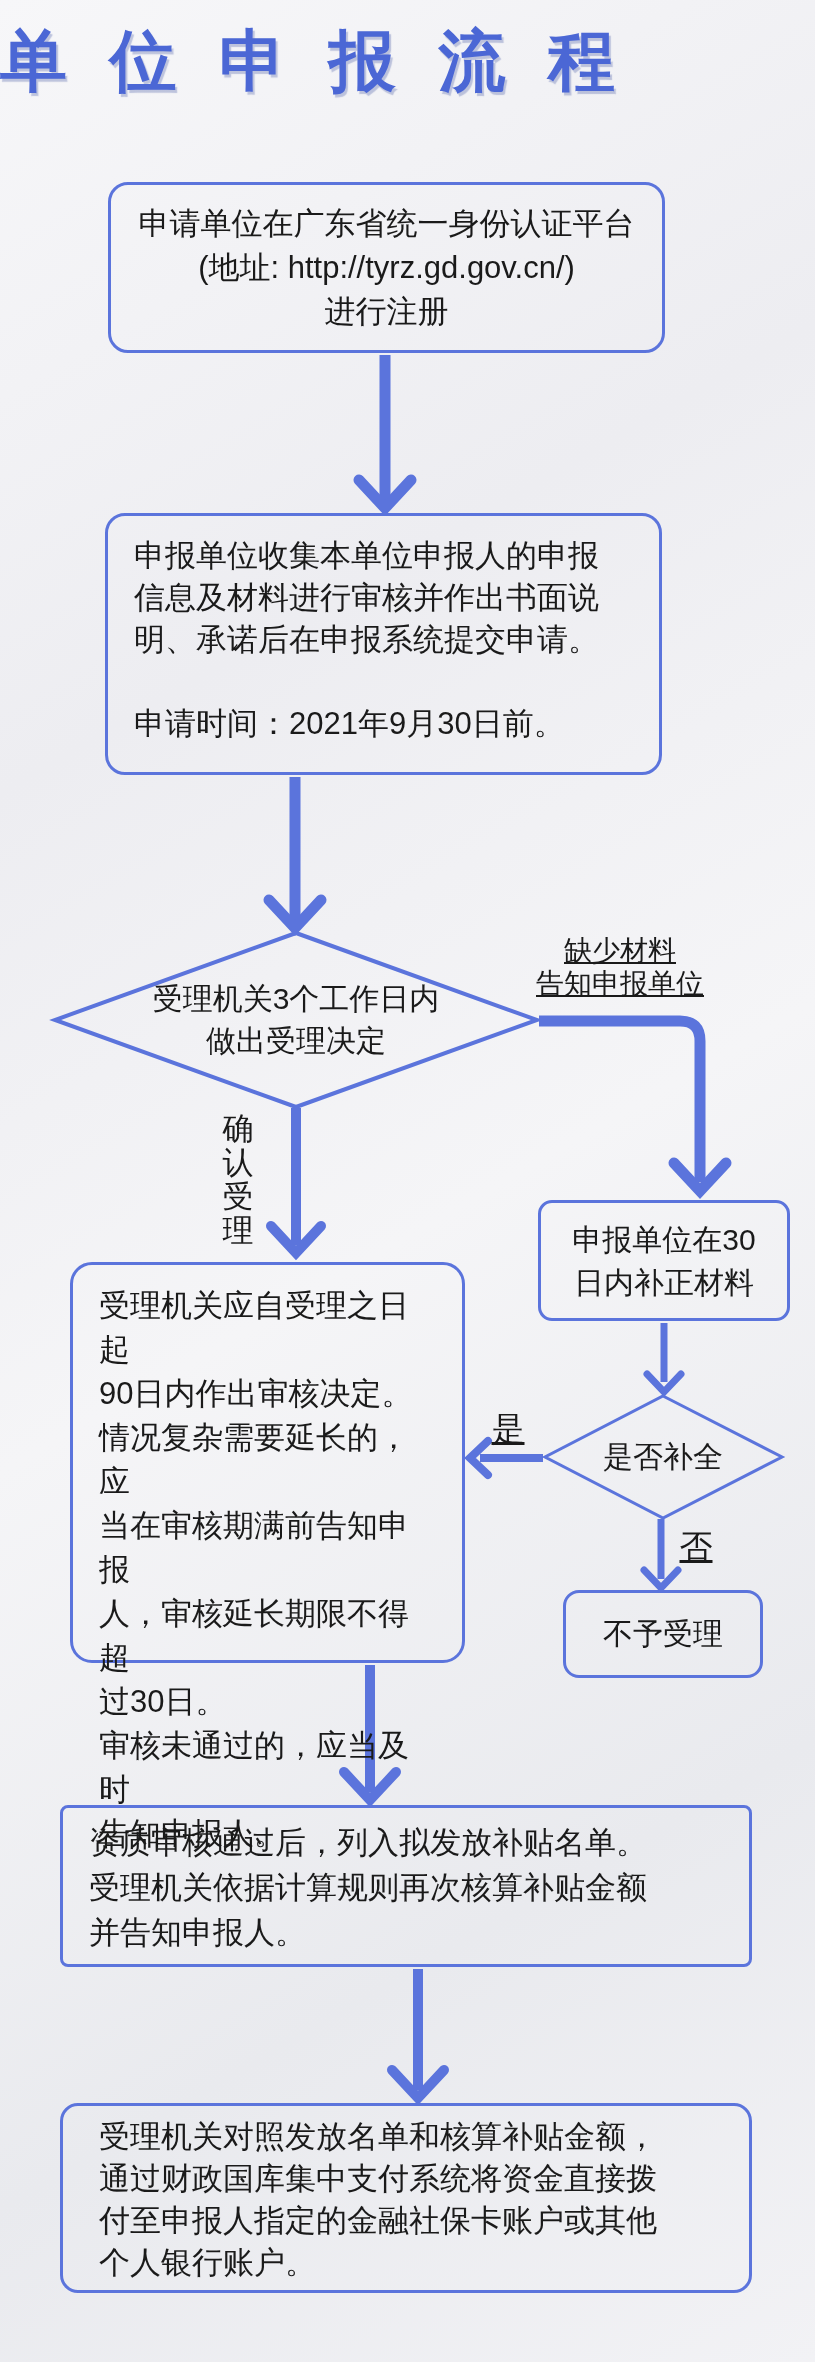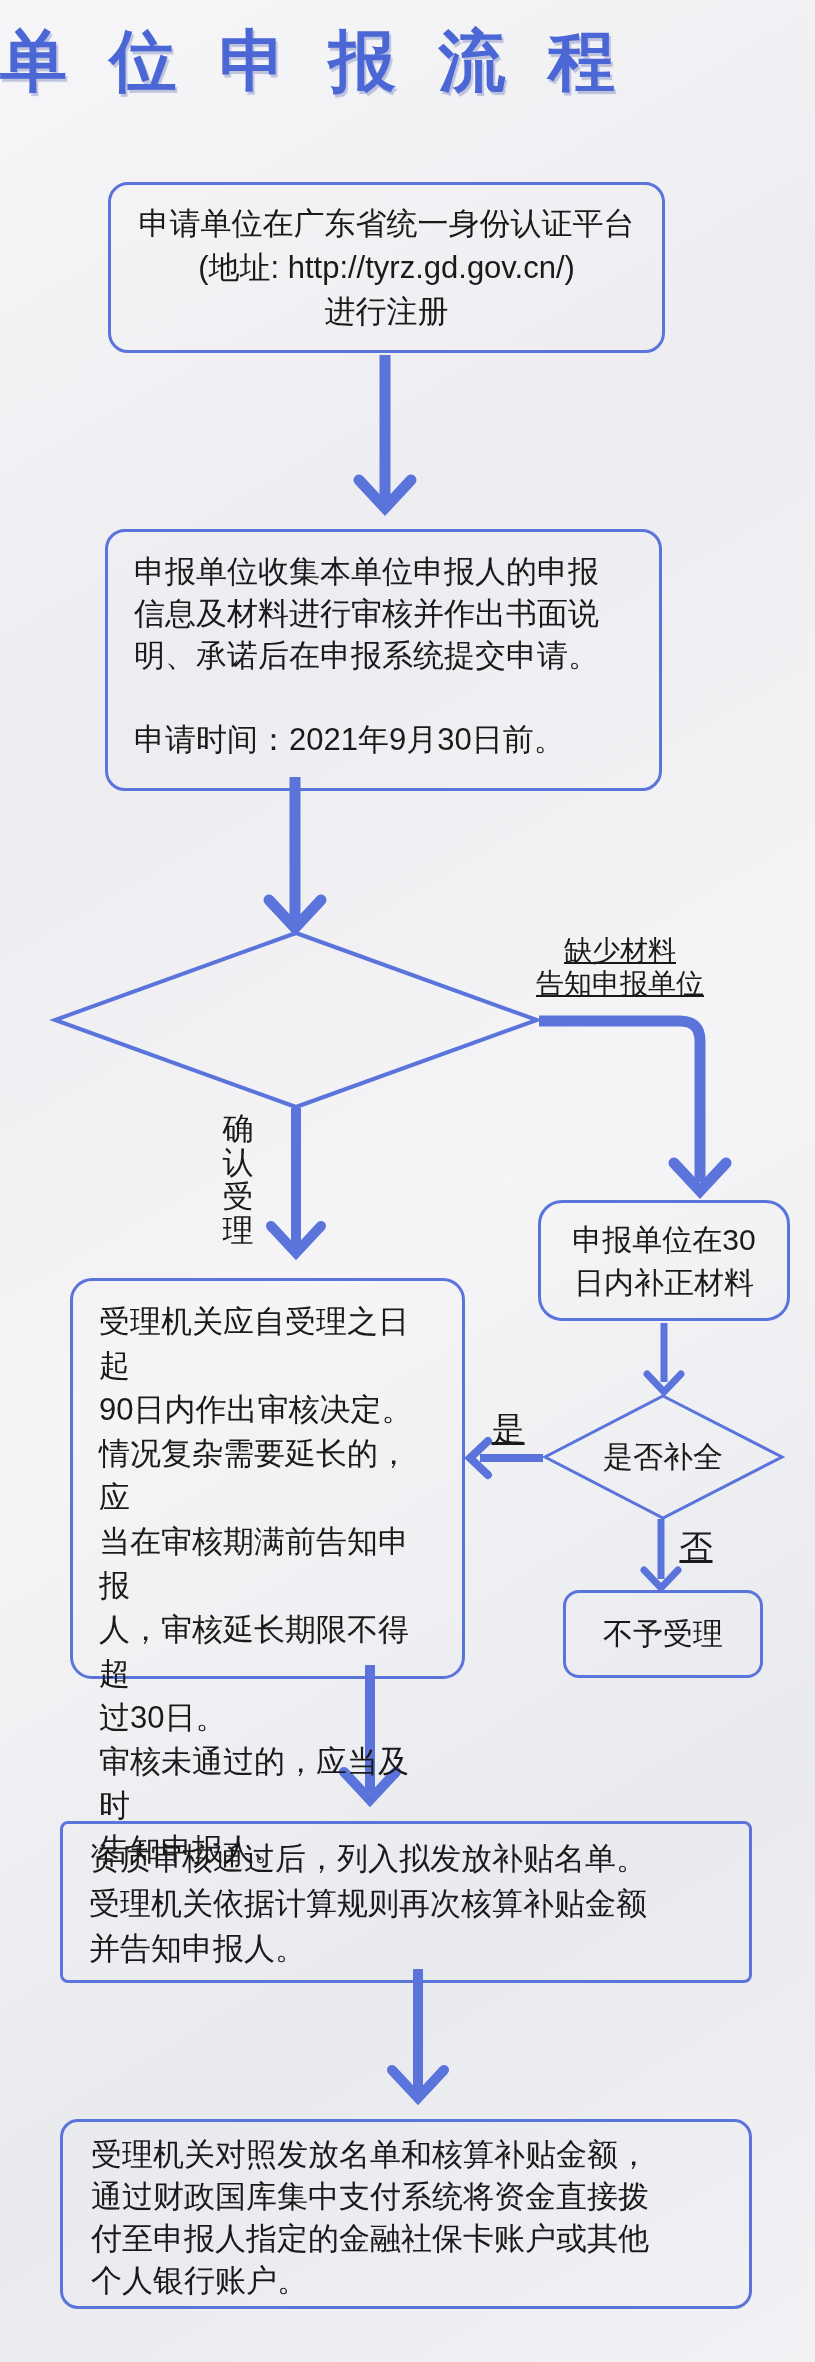--- a/index.html
+++ b/index.html
@@ -24,21 +24,21 @@
   .box{
     position:absolute;
     border:3px solid #5b74dc;
     border-radius:20px;
     box-sizing:border-box;
     background:transparent;
     font-size:31px;
     line-height:44px;
   }
   .box.center{display:flex;align-items:center;justify-content:center;text-align:center;}
-  .box.lefty{padding:19px 26px;text-align:left;margin-top:16px;}
+  .box.lefty{padding:19px 26px;text-align:left;}
   .dtext{
     position:absolute;display:flex;align-items:center;justify-content:center;
     text-align:center;font-size:30px;line-height:42px;
   }
   .lbl{position:absolute;font-size:28px;line-height:33px;text-align:center;text-decoration:underline;}
   .lbl.big{font-size:33px;font-weight:500;}
   .vlabel{position:absolute;font-size:31px;line-height:34px;text-align:center;}
 </style>
 </head>
 <body>
@@ -108,41 +108,45 @@
   </div>
 
   <div class="box lefty" style="left:105px;top:513px;width:557px;height:262px;line-height:42px;">
     <div class="pre">申报单位收集本单位申报人的申报
 信息及材料进行审核并作出书面说
 明、承诺后在申报系统提交申请。
 
 申请时间：2021年9月30日前。</div>
   </div>
 
+  <div class="dtext" style="left:116px;top:972px;width:360px;height:96px;">
+    <div class="pre">受理机关3个工作日内
+做出受理决定</div>
+  </div>
 
   <div class="lbl pre" style="left:500px;top:934px;width:240px;">缺少材料
 告知申报单位</div>
 
   <div class="vlabel pre" style="left:220px;top:1112px;width:36px;">确
 认
 受
 理</div>
 
   <div class="box lefty" style="left:70px;top:1262px;width:395px;height:401px;border-radius:22px;">
     <div class="pre">受理机关应自受理之日起
 90日内作出审核决定。
 情况复杂需要延长的，应
 当在审核期满前告知申报
 人，审核延长期限不得超
 过30日。
 审核未通过的，应当及时
 告知申报人。</div>
   </div>
 
-  <div class="box center" style="left:538px;top:1200px;width:252px;height:121px;border-radius:24px;font-size:30px;line-height:43px;">
+  <div class="box center" style="left:538px;top:1200px;width:252px;height:121px;border-radius:14px;font-size:30px;line-height:43px;">
     <div class="pre">申报单位在30
 日内补正材料</div>
   </div>
 
   <div class="dtext" style="left:563px;top:1427px;width:200px;height:60px;">
     <div class="pre">是否补全</div>
   </div>
 
   <div class="lbl big" style="left:488px;top:1412px;width:40px;">是</div>
   <div class="lbl big" style="left:676px;top:1530px;width:40px;">否</div>
@@ -150,20 +154,20 @@
   <div class="box center" style="left:563px;top:1590px;width:200px;height:88px;border-radius:16px;font-size:30px;">
     <div>不予受理</div>
   </div>
 
   <div class="box lefty" style="left:60px;top:1805px;width:692px;height:162px;border-radius:8px;padding:12px 26px;line-height:45px;">
     <div class="pre">资质审核通过后，列入拟发放补贴名单。
 受理机关依据计算规则再次核算补贴金额
 并告知申报人。</div>
   </div>
 
-  <div class="box lefty" style="left:60px;top:2103px;width:692px;height:190px;border-radius:18px;padding:12px 28px;line-height:42px;">
+  <div class="box lefty" style="left:60px;top:2103px;width:692px;height:190px;border-radius:18px;padding:12px 36px;line-height:42px;font-family:Liberation Mono, monospace;">
     <div class="pre">受理机关对照发放名单和核算补贴金额，
 通过财政国库集中支付系统将资金直接拨
 付至申报人指定的金融社保卡账户或其他
 个人银行账户。</div>
   </div>
 
 </div>
 
 </body></html>

